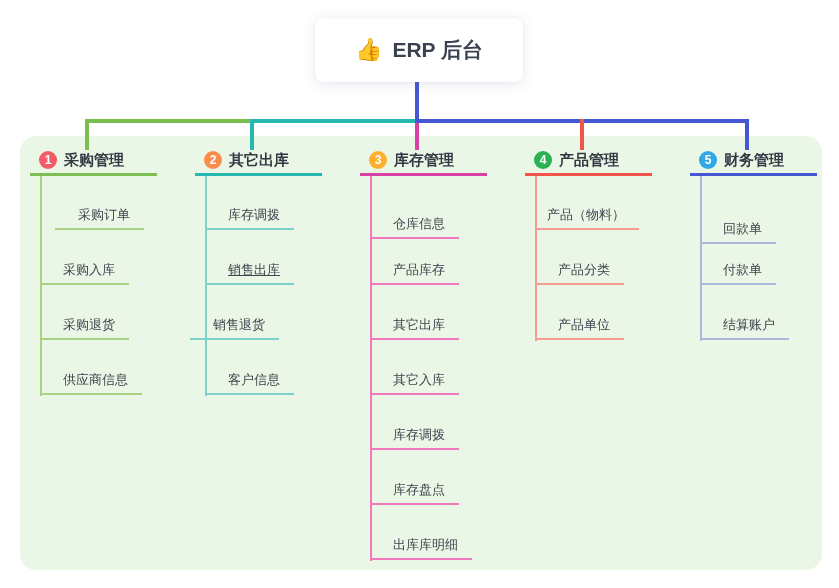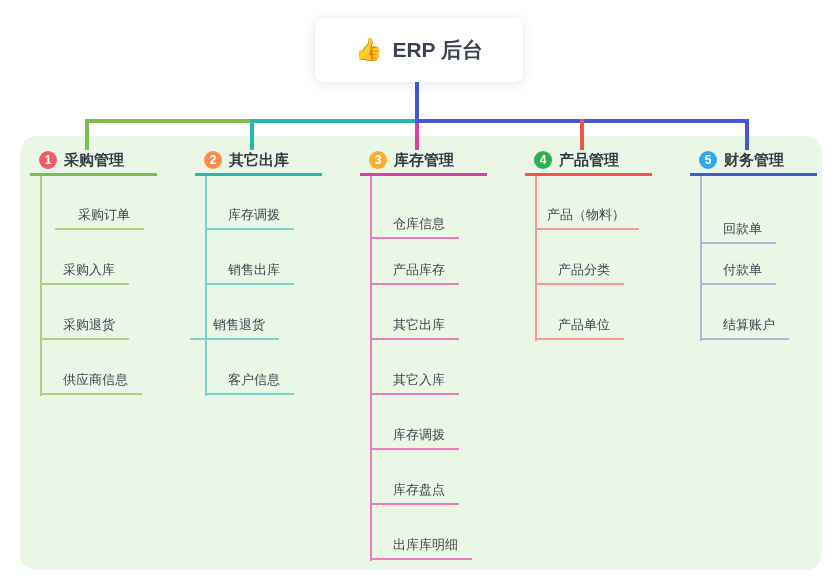--- a/index.html
+++ b/index.html
@@ -66,21 +66,21 @@
       <div class="child" style="left: 40px; top: 258px; border-bottom: 2px solid rgb(169, 211, 131);"><span>采购入库</span></div>
       <div class="child" style="left: 40px; top: 313px; border-bottom: 2px solid rgb(169, 211, 131);"><span>采购退货</span></div>
       <div class="child" style="left: 40px; top: 368px; border-bottom: 2px solid rgb(169, 211, 131);"><span>供应商信息</span></div>
       <div class="line" style="left: 250px; top: 119px; width: 4px; height: 31px; background: rgb(38, 183, 176);"></div>
       <div class="branch-header" style="left: 195px; top: 147px; border-bottom: 3px solid rgb(38, 183, 176);">
         <span class="badge" style="background: rgb(251, 140, 76);">2</span>
         <span>其它出库</span>
       </div>
       <div class="line" style="left: 205px; top: 176px; width: 2px; height: 220px; background: rgb(127, 208, 202);"></div>
       <div class="child" style="left: 205px; top: 203px; border-bottom: 2px solid rgb(127, 208, 202);"><span>库存调拨</span></div>
-      <div class="child" style="left: 205px; top: 258px; border-bottom: 2px solid rgb(127, 208, 202);"><span>销售出库</span></div>
+      <div class="child" style="left: 205px; top: 258px; border-bottom: 2px solid rgb(127, 208, 202); text-decoration: underline;"><span>销售出库</span></div>
       <div class="child" style="left: 190px; top: 313px; border-bottom: 2px solid rgb(127, 208, 202);"><span>销售退货</span></div>
       <div class="child" style="left: 205px; top: 368px; border-bottom: 2px solid rgb(127, 208, 202);"><span>客户信息</span></div>
       <div class="line" style="left: 415px; top: 123px; width: 4px; height: 27px; background: rgb(219, 65, 164);"></div>
       <div class="branch-header" style="left: 360px; top: 147px; border-bottom: 3px solid rgb(219, 65, 164);">
         <span class="badge" style="background: rgb(255, 175, 46);">3</span>
         <span>库存管理</span>
       </div>
       <div class="line" style="left: 370px; top: 176px; width: 2px; height: 385px; background: rgb(240, 122, 191);"></div>
       <div class="child" style="left: 370px; top: 212px; border-bottom: 2px solid rgb(240, 122, 191);"><span>仓库信息</span></div>
       <div class="child" style="left: 370px; top: 258px; border-bottom: 2px solid rgb(240, 122, 191);"><span>产品库存</span></div>

